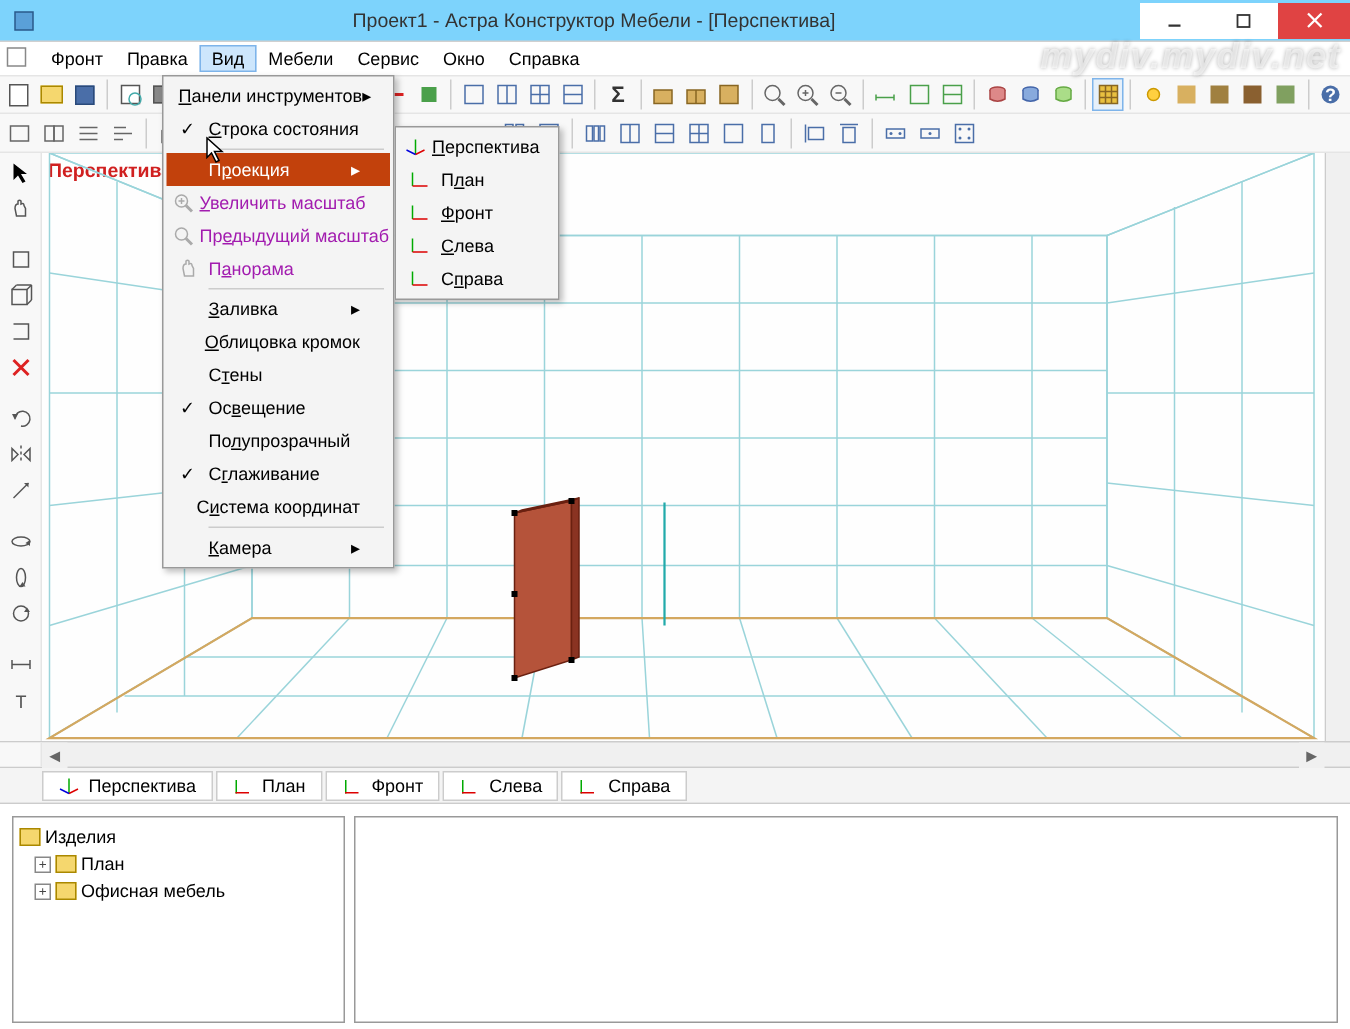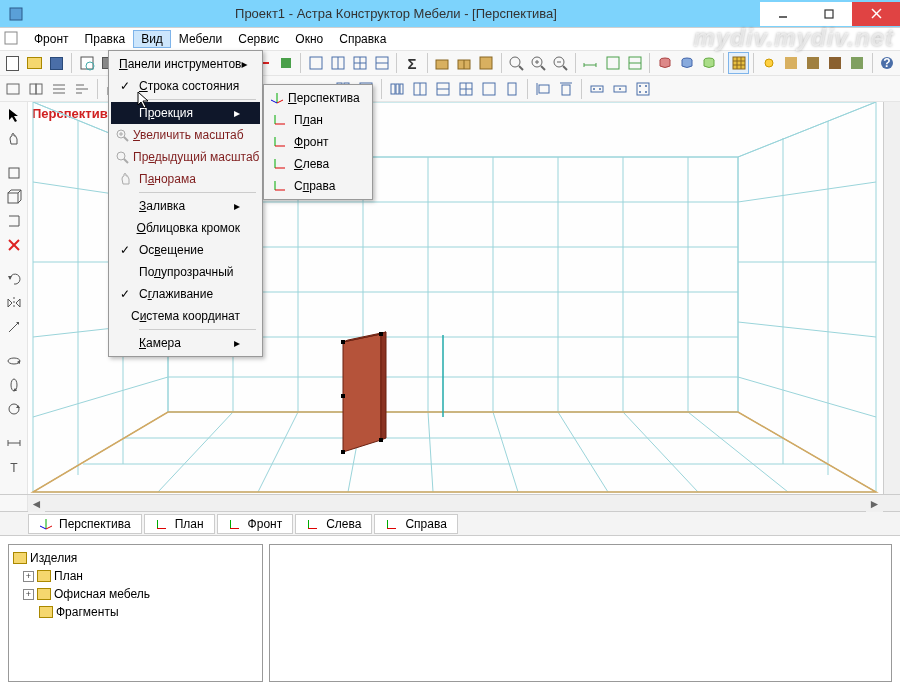--- a/index.html
+++ b/index.html
@@ -34,39 +34,39 @@
 .viewport { flex: 1; position: relative; background: #fefefe; overflow: hidden; }
 .viewport-label { position: absolute; top: 4px; left: 4px; color: #d02020; font-weight: bold; font-size: 13px; }
 .right-scroll { width: 17px; background: #f0f0f0; border-left: 1px solid #ccc; }
 .bottom-scroll { height: 17px; background: #f0f0f0; border-top: 1px solid #ccc; display: flex; }
 .bottom-scroll .fill { flex: 1; }
 .scroll-arrow { width: 17px; height: 17px; display: flex; align-items: center; justify-content: center; background: #f0f0f0; color: #666; }
 
 
 .dropdown { position: absolute; background: #f4f4f4; border: 1px solid #999; box-shadow: 2px 2px 4px rgba(0,0,0,0.25); z-index: 100; padding: 2px; }
 .dd-item { display: flex; align-items: center; height: 22px; padding: 0 20px 0 4px; white-space: nowrap; }
-.dd-item.hl { background: #0f172a; color: #fff; }
-.dd-item.disabled { color: #7f1d1d; }
+.dd-item.hl { background: #c2410c; color: #fff; }
+.dd-item.disabled { color: #a21caf; }
 .dd-check { width: 20px; text-align: center; }
 .dd-icon { width: 20px; display: flex; align-items: center; justify-content: center; }
 .dd-arrow { margin-left: auto; }
 .dd-sep { height: 1px; background: #ccc; margin: 2px 4px 2px 28px; }
 .dd-text { padding-left: 4px; }
 .dd-text u { text-decoration: underline; }
 
 
 .view-tabs { height: 24px; background: #f4f4f4; border-top: 1px solid #ccc; display: flex; align-items: center; padding-left: 28px; gap: 2px; }
 .vtab { height: 20px; padding: 2px 10px; background: #fff; border: 1px solid #ccc; display: flex; align-items: center; gap: 6px; }
 .axis-icon { width: 14px; height: 14px; position: relative; }
 .axis-icon::before { content: ''; position: absolute; bottom: 2px; left: 2px; width: 1px; height: 9px; background: #0a0; }
 .axis-icon::after { content: ''; position: absolute; bottom: 2px; left: 2px; width: 9px; height: 1px; background: #d00; }
 
 
 .bottom-panel { height: 155px; background: #fff; display: flex; border-top: 1px solid #ccc; padding: 8px; gap: 6px; }
-.tree-panel { width: 255px; border: 1px solid #999; background: #fff; padding: 4px; overflow: hidden; }
+.tree-panel { width: 222px; border: 1px solid #999; background: #fff; padding: 4px; overflow: hidden; }
 .preview-panel { flex: 1; border: 1px solid #999; background: #fff; }
 .tree-node { display: flex; align-items: center; height: 18px; gap: 3px; }
 .tree-icon { width: 14px; height: 12px; background: #f5d76e; border: 1px solid #aa8800; }
 .tree-expand { width: 11px; height: 11px; border: 1px solid #888; display: flex; align-items: center; justify-content: center; font-size: 9px; line-height: 1; color: #444; }
 
 
 .watermark { position: absolute; top: 24px; right: 6px; color: rgba(255,255,255,0.55); font-size: 24px; font-weight: bold; font-style: italic; letter-spacing: 1px; pointer-events: none; text-shadow: 0 0 3px rgba(0,0,0,0.3); z-index: 200; }
 
 
 .i-file { width: 13px; height: 15px; border: 1px solid #555; background: #fff; }
@@ -668,24 +668,20 @@
     <div class="tree-node" style="padding-left:10px">
       <span class="tree-expand">+</span>
       <span class="tree-icon"></span>
       <span>План</span>
     </div>
     <div class="tree-node" style="padding-left:10px">
       <span class="tree-expand">+</span>
       <span class="tree-icon"></span>
       <span>Офисная мебель</span>
     </div>
-    <div class="tree-node" style="padding-left:26px">
-      <span class="tree-icon"></span>
-      <span>Фрагменты</span>
-    </div>
   </div>
   <div class="preview-panel"></div>
 </div>
 
 <div class="dropdown" style="top:50px; left:108px; width:155px">
   <div class="dd-item">
       <span class="dd-check"></span>
       <span class="dd-text"><u>П</u>анели инструментов</span>
       <span class="dd-arrow">▸</span>
     </div>
@@ -731,20 +727,24 @@
   <div class="dd-item">
       <span class="dd-check"></span>
       <span class="dd-text"><u>З</u>аливка</span>
       <span class="dd-arrow">▸</span>
     </div>
   <div class="dd-item">
       <span class="dd-check"></span>
       <span class="dd-text"><u>О</u>блицовка кромок</span>
     </div>
   <div class="dd-item">
+      <span class="dd-check"></span>
+      <span class="dd-text">С<u>т</u>ены</span>
+    </div>
+  <div class="dd-item">
       <span class="dd-check">✓</span>
       <span class="dd-text">Ос<u>в</u>ещение</span>
     </div>
   <div class="dd-item">
       <span class="dd-check"></span>
       <span class="dd-text">По<u>л</u>упрозрачный</span>
     </div>
   <div class="dd-item">
       <span class="dd-check">✓</span>
       <span class="dd-text">С<u>г</u>лаживание</span>

